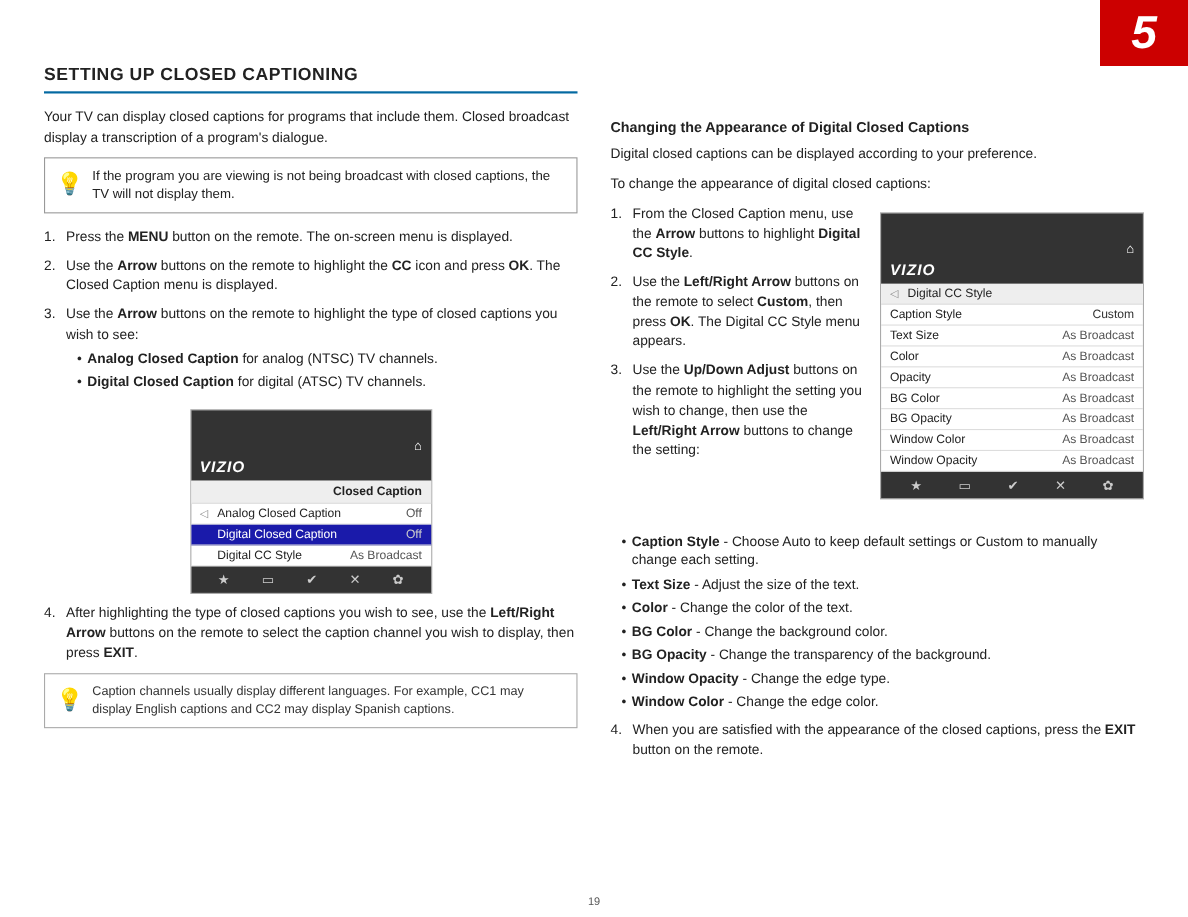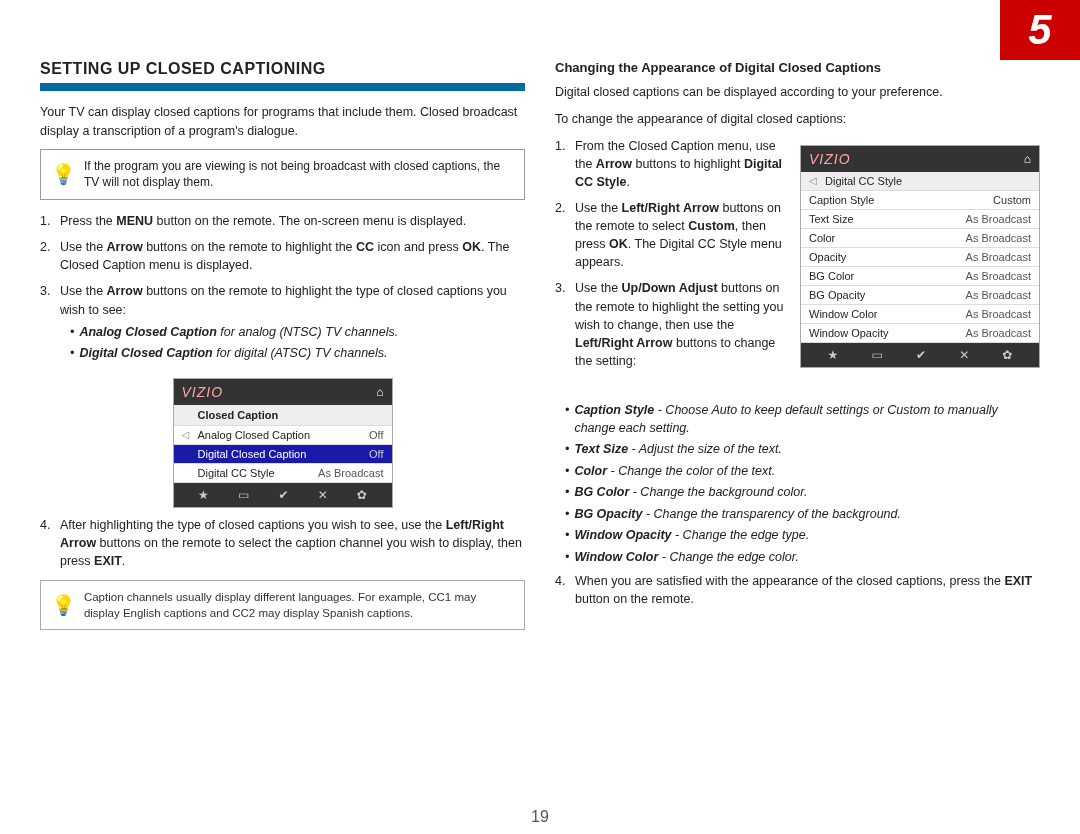--- a/index.html
+++ b/index.html
@@ -57,21 +57,21 @@
     .right-column {
       flex: 1;
       min-width: 0;
     }
 
     
     .section-heading {
       font-size: 16px;
       font-weight: bold;
       text-transform: uppercase;
-      border-bottom: 8px solid #0369a1;
+      border-bottom: 2px solid #0369a1;
       padding-bottom: 5px;
       margin-bottom: 12px;
       letter-spacing: 0.5px;
     }
 
     
     .info-box {
       border: 1px solid #999;
       padding: 8px 10px;
       margin-bottom: 12px;
@@ -117,21 +117,20 @@
       font-weight: normal;
       flex-shrink: 0;
       min-width: 14px;
     }
 
     
     .bullet-list {
       list-style: none;
       padding-left: 10px;
       margin: 5px 0;
-      font-style: italic;
     }
     .bullet-list li {
       display: flex;
       gap: 5px;
       margin-bottom: 4px;
       font-size: 12.5px;
       line-height: 1.4;
     }
     .bullet-list li::before {
       content: '•';
@@ -149,25 +148,26 @@
       font-size: 11px;
     }
     .tv-header {
       background: #333;
       padding: 5px 8px;
       display: flex;
       align-items: center;
       justify-content: space-between;
     }
     .tv-logo {
-      color: #fca5a5;
+      color: #ffffff;
       font-size: 14px;
-      font-weight: normal;
+      font-weight: bold;
       font-style: italic;
       letter-spacing: 1px;
+      margin-top: 38px;
     }
     .tv-home-icon {
       color: #fff;
       font-size: 12px;
     }
     .tv-row {
       display: flex;
       align-items: center;
       border-bottom: 1px solid #ddd;
       padding: 3px 8px;
@@ -186,25 +186,25 @@
     .tv-row .label-cell {
       flex: 1;
     }
     .tv-row .value-cell {
       color: #555;
       font-size: 11px;
     }
     .tv-row.highlighted .value-cell { color: #ccc; }
     .tv-section-title {
       font-size: 11px;
-      padding: 4px 24px;
+      padding: 4px 8px;
       background: #eee;
       font-weight: bold;
       border-bottom: 1px solid #ddd;
-      text-align: left;
+      text-align: right;
     }
     .tv-footer {
       background: #333;
       padding: 5px 10px;
       display: flex;
       justify-content: space-around;
       align-items: center;
     }
     .tv-footer-icon {
       color: #ccc;
@@ -229,29 +229,30 @@
       line-height: 1.5;
       margin-bottom: 8px;
     }
 
     
     .page-number {
       position: absolute;
       bottom: 8px;
       left: 50%;
       transform: translateX(-50%);
-      font-size: 16px;
+      font-size: 10px;
       color: #555;
     }
 
     
     .sub-heading {
       font-size: 13px;
       font-weight: bold;
       margin-bottom: 8px;
+      margin-top: 48px;
     }
 
     .right-layout {
       display: flex;
       gap: 12px;
     }
     .right-text {
       flex: 1;
     }
     .right-tv {

